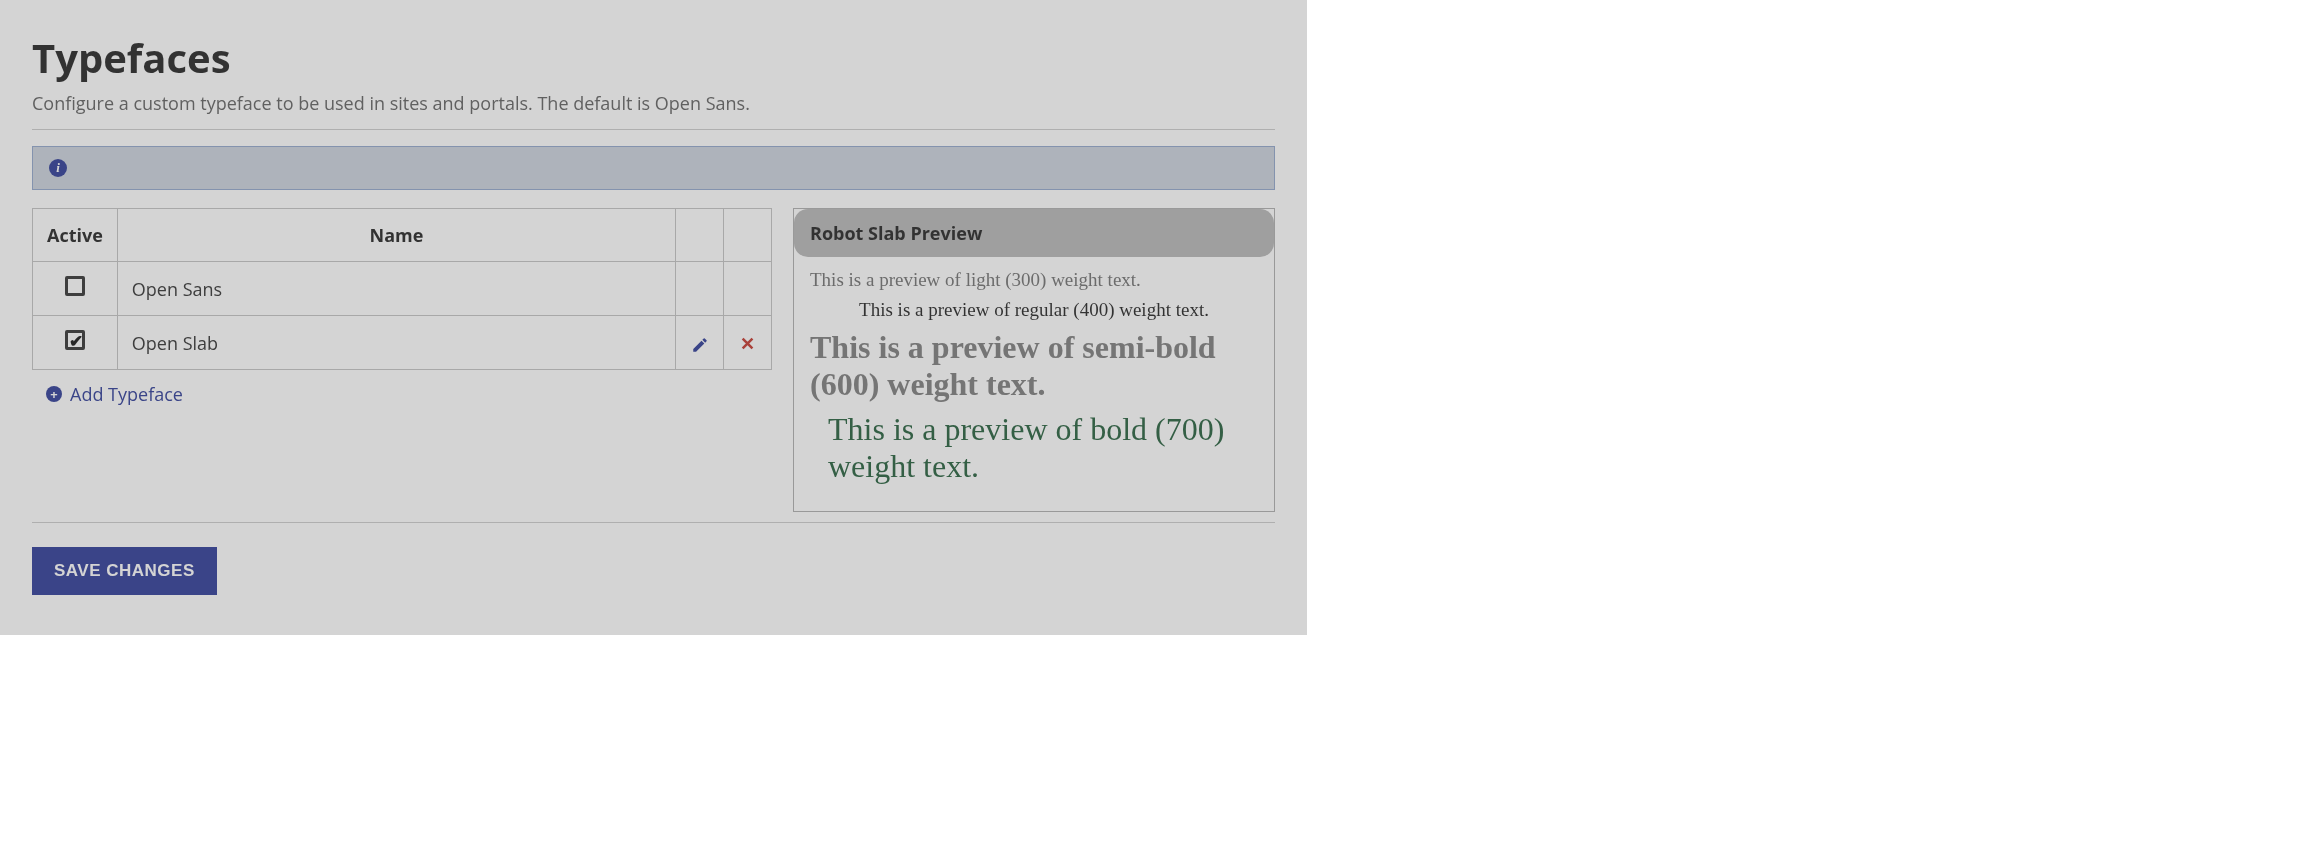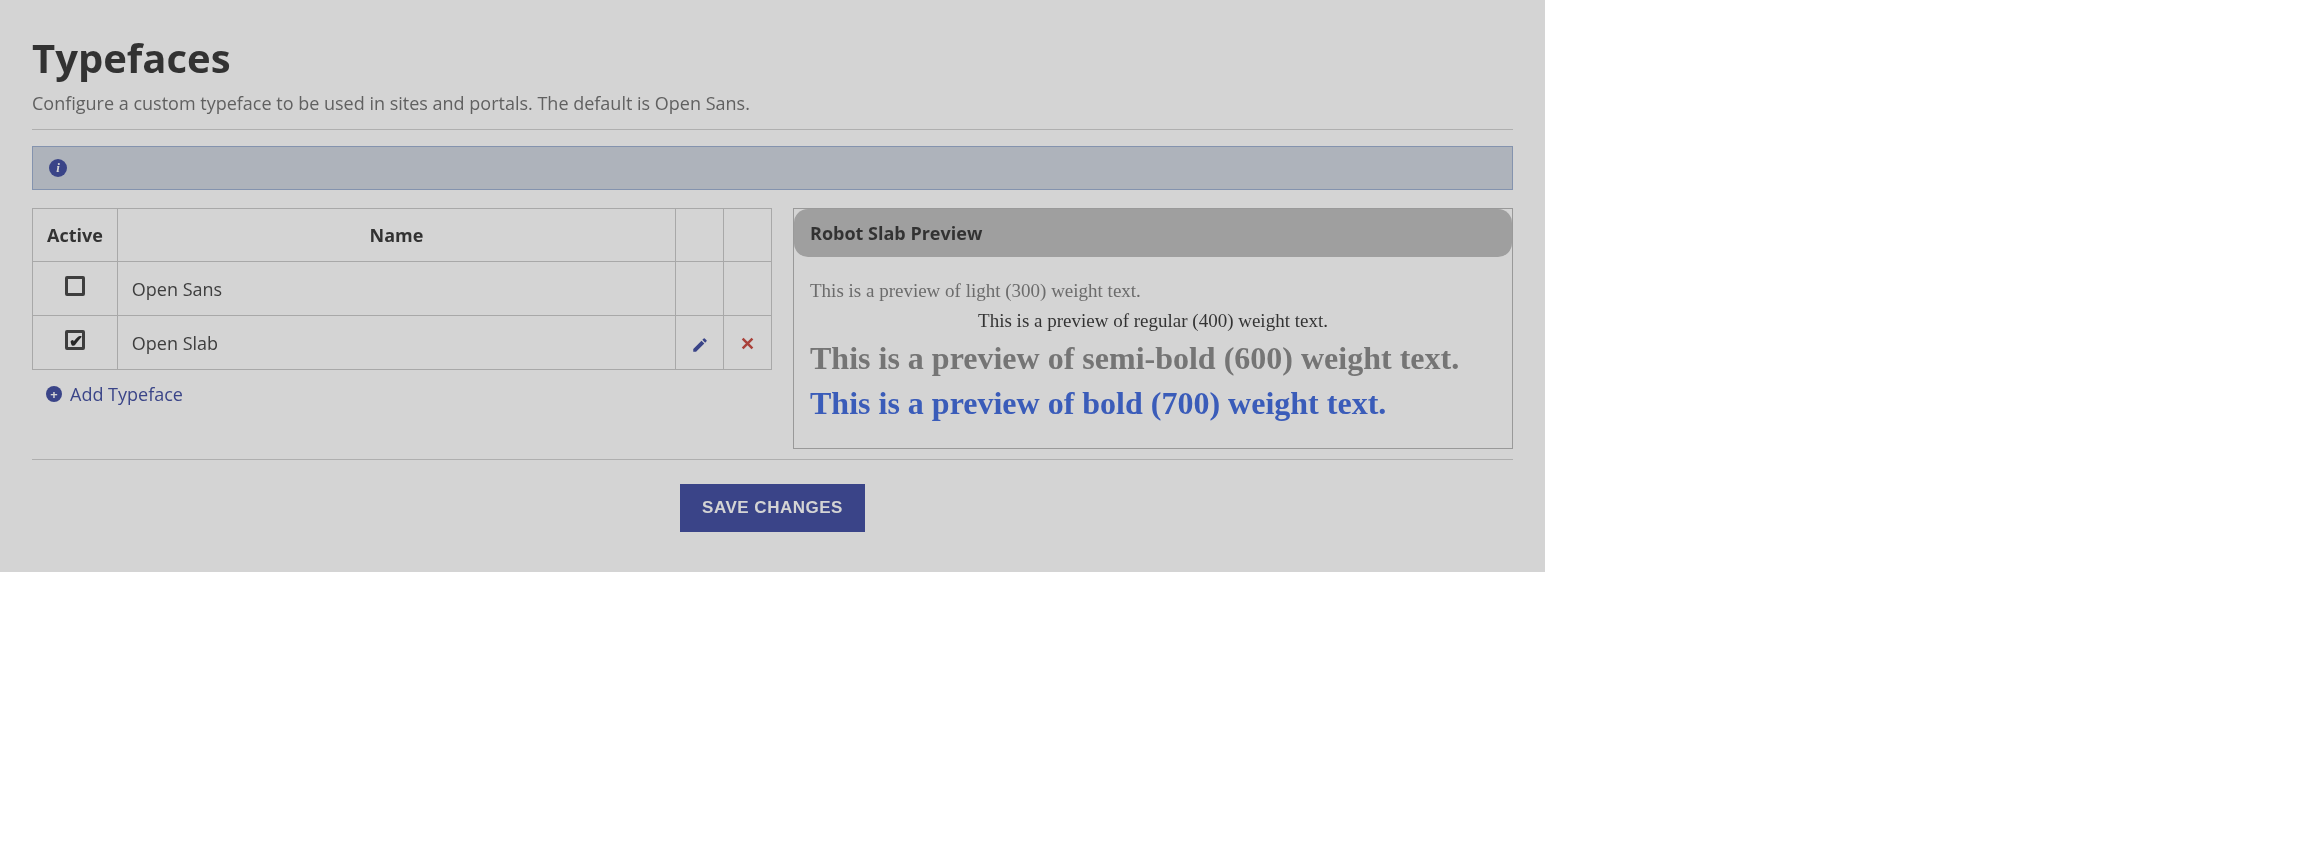--- a/index.html
+++ b/index.html
@@ -4,21 +4,21 @@
 <style>
   * { box-sizing: border-box; }
   html, body {
     margin: 0; padding: 0;
     font-family: "Open Sans", "Segoe UI", Arial, sans-serif;
     background: #fff;
     color: #222;
   }
   .page {
     padding: 20px 32px 40px 32px;
-    width: 1545px; 
+    width: 1307px; 
     position: relative;
   }
   h1.page-title {
     font-size: 40px;
     font-weight: 700;
     margin: 10px 0 6px 0;
     color: #111;
   }
   .page-subtitle {
     font-size: 18px;
@@ -138,31 +138,31 @@
   }
   .preview-header {
     background: #b1b1b1;
     padding: 12px 16px;
     font-weight: 700;
     font-size: 18px;
     color: #111;
     border-radius: 14px;
   }
   .preview-body {
-    padding: 17px 16px 18px 16px;
+    padding: 6px 16px 18px 16px;
     font-family: "Roboto Slab", Georgia, "Times New Roman", serif;
   }
   .pv-300 { font-weight: 300; font-size: 19px; color: #666; margin: 6px 0; }
   .pv-400 { font-weight: 400; font-size: 19px; color: #111; margin: 8px 0; text-align: center; }
   .pv-600 { font-weight: 600; font-size: 32px; color: #737373; margin: 8px 0; }
-  .pv-700 { font-weight: 700; font-size: 32px; color: #1d4ed8; margin: 8px 0; }
+  .pv-700 { font-weight: 400; font-size: 32px; color: #14532d; margin: 8px 18px; }
 
   .save-row {
     display: flex;
-    justify-content: center;
+    justify-content: flex-start;
     margin-top: 24px;
   }
   .btn-primary {
     background: #1d2c8f;
     color: #fff;
     border: none;
     padding: 14px 22px;
     font-size: 17px;
     font-weight: 600;
     letter-spacing: 0.5px;

